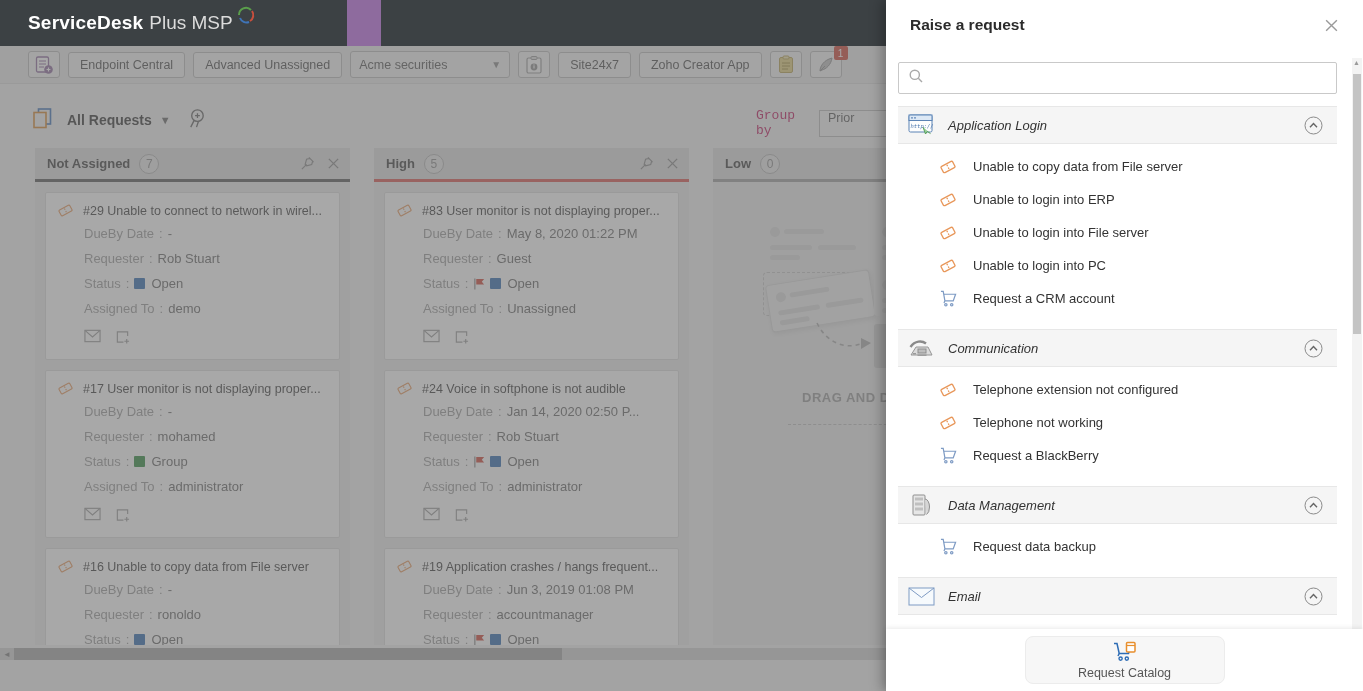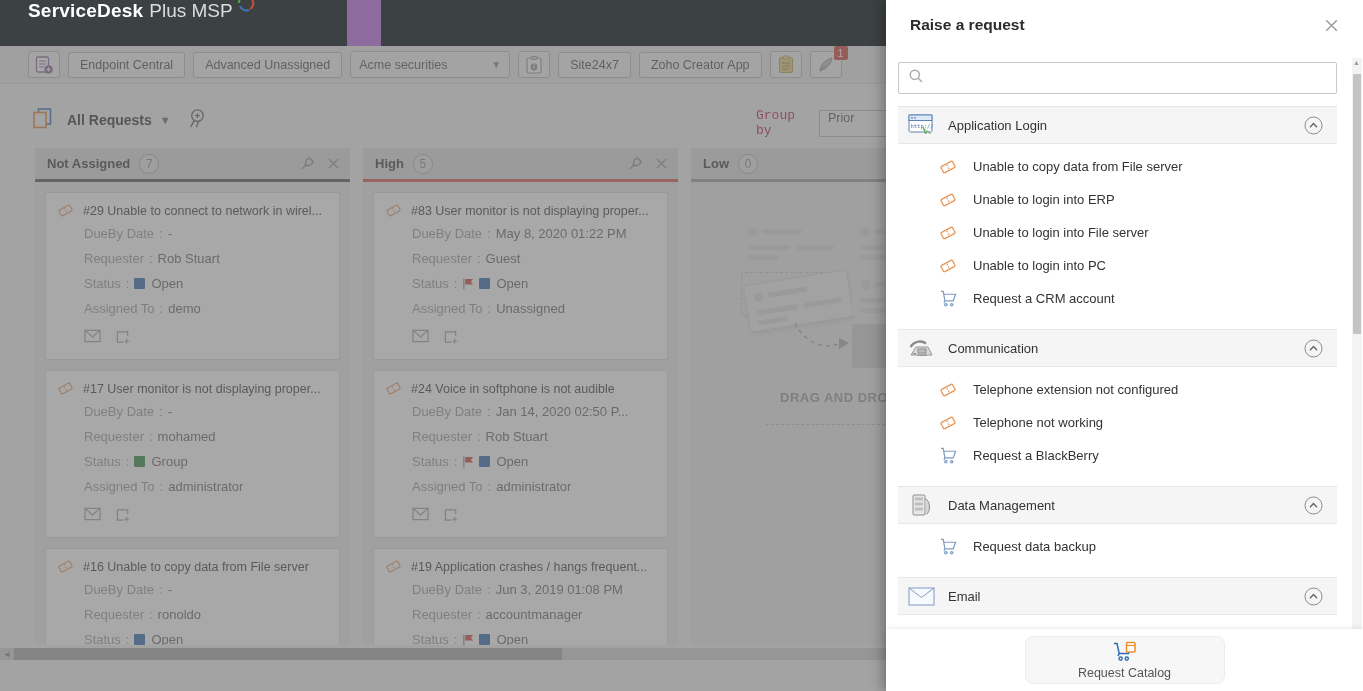--- a/index.html
+++ b/index.html
@@ -6,21 +6,21 @@
   html,body { width:1363px; height:691px; overflow:hidden; background:#fff;
     font-family:"Liberation Sans", sans-serif; }
   .screen { display:flex; width:1363px; height:691px; }
 
   
   .main { position:relative; width:886px; height:691px; overflow:hidden; background:#f3f3f3; }
   .dim-overlay { position:absolute; left:0; top:46px; right:0; bottom:0;
     background:rgba(110,110,110,0.6); z-index:40; }
 
   
-  .navbar { height:46px; background:#3c4144; display:flex; padding-left:28px; }
+  .navbar { height:46px; background:#3c4144; display:flex; align-items:center; padding-left:28px; }
   .logo { display:flex; align-items:baseline; position:relative; padding-right:20px; }
   .logo-bold { color:#fff; font-weight:bold; font-size:19px; letter-spacing:.2px; }
   .logo-rest { color:#dcdcdc; font-size:19px; margin-left:6px; font-weight:400; }
   .logo-swirl { position:absolute; right:-2px; top:-7px; }
   .nav-items { display:flex; height:46px; margin-left:26px; }
   .nav-item { padding:0 17px; display:flex; align-items:center; color:#c3c6c8; font-size:13px; cursor:pointer; white-space:nowrap; }
   .nav-item.active { background:#8e6b9e; color:#fff; }
   .nav-item.dot { padding:0 8px; font-size:11px; color:#9aa0a3; }
 
   
@@ -42,21 +42,21 @@
   .content { position:relative; height:607px; }
   .board-header { display:flex; align-items:center; gap:14px; padding:20px 0 0 32px; height:52px; }
   .view-title { font-size:14px; font-weight:bold; color:#333; cursor:pointer; }
   .view-caret { color:#666; font-size:11px; margin-left:-6px; cursor:pointer; }
   .group-by { position:absolute; left:756px; top:24px; display:flex; align-items:center; gap:10px; }
   .group-by-label { color:#be185d; font-size:13px;font-family:Liberation Mono, monospace; }
   .group-by-select { width:110px; height:27px; border:1px solid #bcbcbc; background:#f6f6f6;
     font-size:12.5px; color:#555; display:flex; align-items:flex-start; padding:0 8px; cursor:pointer; }
 
   
-  .columns { display:flex; gap:13px; padding-left:35px; margin-top:12px; height:497px; overflow:hidden; }
+  .columns { display:flex; gap:24px; padding-left:35px; margin-top:12px; height:497px; overflow:hidden; }
   .column { width:315px; flex-shrink:0; background:#eaeaea; overflow:hidden; }
   .col-header { height:34px; background:#dedede; display:flex; align-items:center; padding:0 10px 0 12px;
     border-bottom:3px solid #555; cursor:pointer; }
   .col-title { font-size:13px; font-weight:bold; color:#3c3c3c; }
   .col-count { margin-left:9px; min-width:20px; height:20px; border-radius:10px; border:1px solid #b3b3b3;
     background:#e9e9e9; color:#8a8a8a; font-size:12px; display:flex; align-items:center; justify-content:center; padding:0 5px; }
   .col-actions { margin-left:auto; display:flex; align-items:center; gap:12px; }
   .col-actions svg { cursor:pointer; }
 
   .card { background:#fff; border:1px solid #dcdcdc; border-radius:2px; margin:10px; padding:10px 12px 8px; cursor:pointer; }
@@ -100,21 +100,21 @@
   .panel-header { height:50px; display:flex; align-items:center; padding:0 24px; flex-shrink:0; }
   .panel-title { font-size:15.5px; font-weight:bold; color:#2b2b2b; }
   .panel-close { margin-left:auto; cursor:pointer; display:flex; }
   .panel-search { padding:12px 26px 0 12px; flex-shrink:0; }
   .search-box { height:32px; border:1px solid #c9c9c9; border-radius:2px; display:flex; align-items:center; padding:0 9px; }
   .search-box input { border:none; outline:none; flex:1; font-size:13px; margin-left:8px; color:#333;
     font-family:"Liberation Sans", sans-serif; background:transparent; }
   .panel-body { flex:1; margin:0 26px 0 12px; overflow:hidden; padding-bottom:62px; }
   .section { margin-top:12px; }
   .sec-header { height:38px; background:#f5f5f5; border-top:1px solid #e7e7e7; border-bottom:1px solid #e7e7e7;
-    display:flex; align-items:center; padding:0 14px 0 6px; cursor:pointer; }
+    display:flex; align-items:center; padding:0 14px 0 6px; cursor:pointer;font-style:italic; }
   .sec-icon { width:34px; display:flex; justify-content:center; }
   .sec-label { margin-left:10px; font-size:13px; color:#333; }
   .sec-chevron { margin-left:auto; display:flex; cursor:pointer; }
   .sec-items { padding:6px 0 2px; }
   .cat-item { height:33px; display:flex; align-items:center; padding-left:40px; gap:15px;
     font-size:13px; color:#333; cursor:pointer; }
   .cat-item .ic { width:20px; display:flex; justify-content:center; }
 
   .vscroll { position:absolute; right:1px; top:58px; bottom:62px; width:10px; background:#f3f3f3; cursor:pointer; }
   .vscroll-arrow { position:absolute; top:1px; left:1px; font-size:7px; color:#9a9a9a; }

